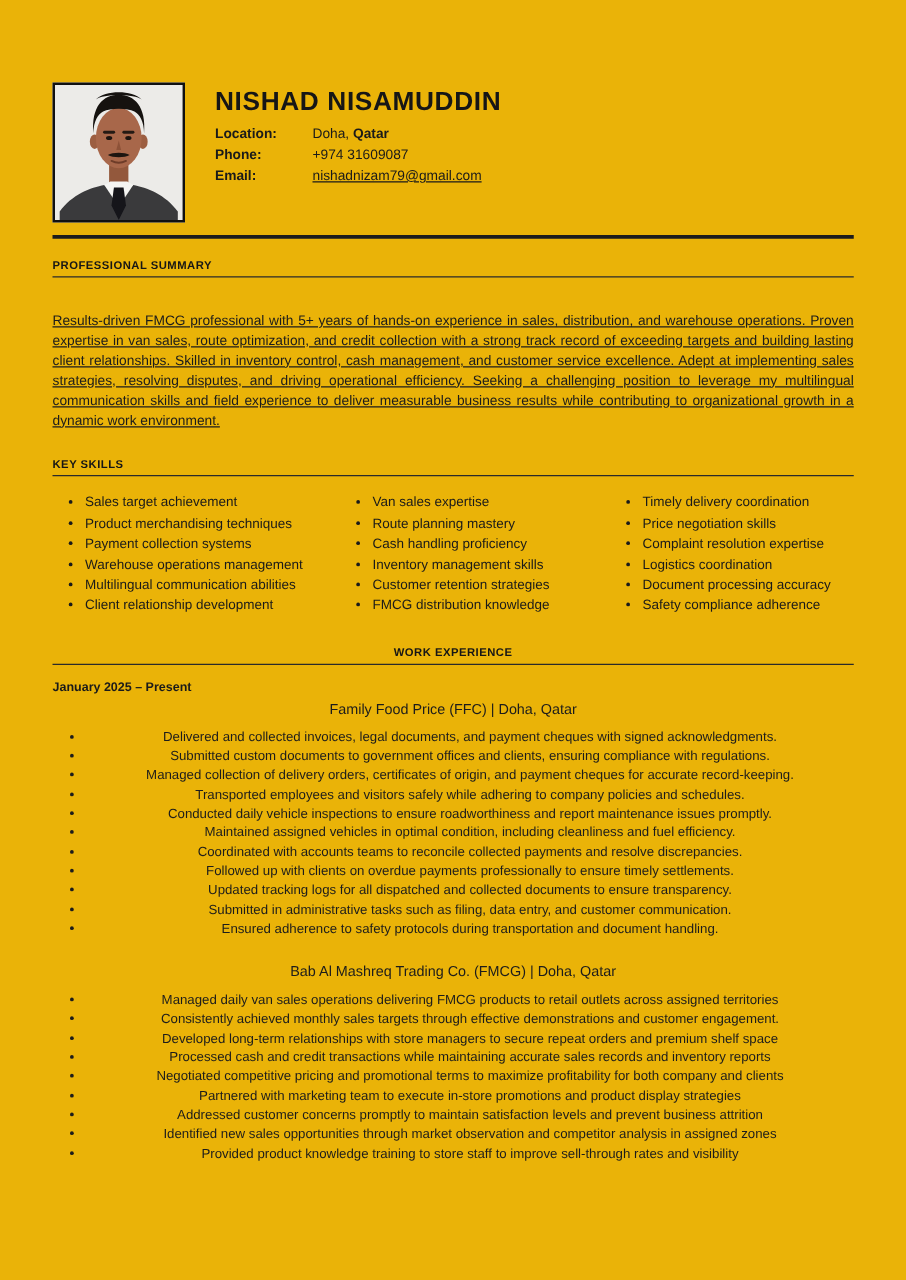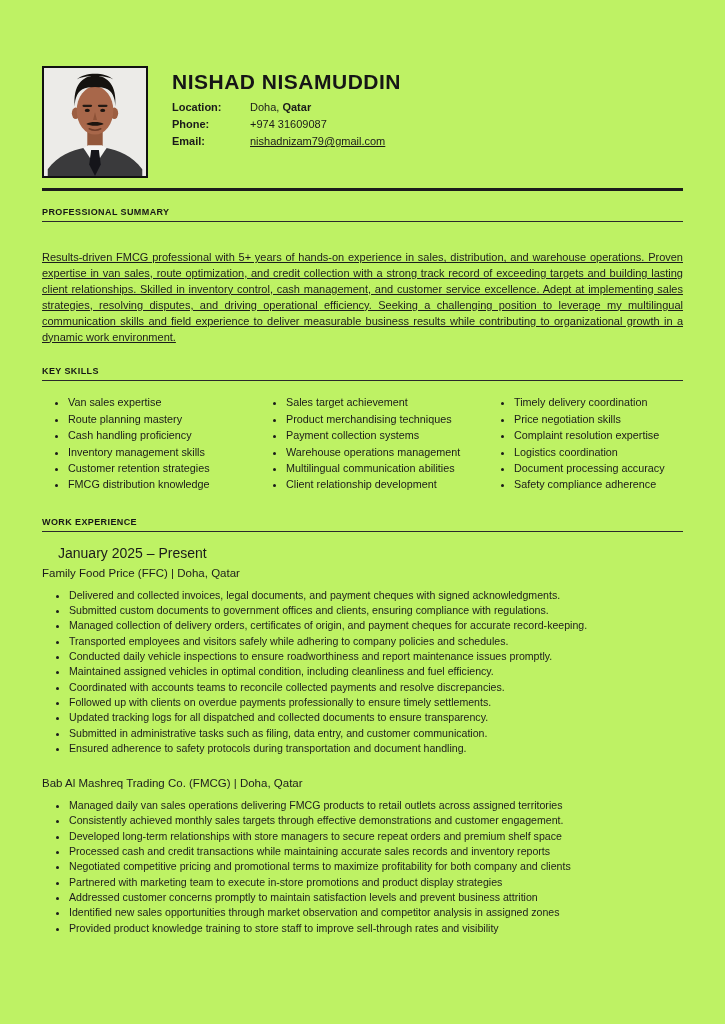--- a/index.html
+++ b/index.html
@@ -6,21 +6,21 @@
   html, body { background: #ffffff; }
   body {
     font-family: "Liberation Sans", sans-serif;
     color: #1a1a1a;
     -webkit-font-smoothing: antialiased;
   }
   .page {
     position: relative;
     width: 725px;
     height: 1024px;
-    background: #bef264;
+    background: #eab308;
     padding: 66px 42px 0 42px;
     overflow: hidden;
   }
 
   
   .header { display: flex; align-items: flex-start; }
   .photo-frame {
     width: 106px; height: 112px;
     border: 2px solid #111;
     background: #eceae7;
@@ -72,26 +72,26 @@
   .skills-col {
     list-style: disc;
     font-size: 10.8px;
     line-height: 16.4px;
     padding-left: 26px;
   }
   .skills-col.col-1 { width: 218px; }
   .skills-col.col-2 { width: 230px; }
   .skills-col.col-3 { width: 193px; padding-left: 24px; }
 
-  .experience-section { margin-top: 24px; }
+  .experience-section { margin-top: 24px; text-align: center; }
   .job { margin-top: 13px; }
   .job + .job { margin-top: 21px; }
   .job-header { display: flex; justify-content: space-between; align-items: baseline; }
   .job-title { font-size: 12.5px; font-weight: 700; color: #161616; }
-  .job-dates { font-size: 14px; font-weight: 400; white-space: nowrap; margin-left: 16px; }
+  .job-dates { font-size: 10px; font-weight: 700; white-space: nowrap; }
   .job-company { margin-top: 6px; font-size: 11.5px; color: #1c1c1c; }
   .job-bullets {
     list-style: disc;
     margin-top: 9px;
     padding-left: 27px;
     font-size: 10.6px;
     line-height: 15.3px;
     color: #1c1c1c;
   }
 </style>
@@ -156,35 +156,35 @@
   <hr class="rule-thick">
 
   <div class="summary-section">
     <div class="section-heading">PROFESSIONAL SUMMARY</div>
     <p class="summary-text">Results-driven FMCG professional with 5+ years of hands-on experience in sales, distribution, and warehouse operations. Proven expertise in van sales, route optimization, and credit collection with a strong track record of exceeding targets and building lasting client relationships. Skilled in inventory control, cash management, and customer service excellence. Adept at implementing sales strategies, resolving disputes, and driving operational efficiency. Seeking a challenging position to leverage my multilingual communication skills and field experience to deliver measurable business results while contributing to organizational growth in a dynamic work environment.</p>
   </div>
 
   <div class="skills-section">
     <div class="section-heading">KEY SKILLS</div>
     <div class="skills-grid">
+      <ul class="skills-col col-2">
+          <li>Sales target achievement</li>
+          <li>Product merchandising techniques</li>
+          <li>Payment collection systems</li>
+          <li>Warehouse operations management</li>
+          <li>Multilingual communication abilities</li>
+          <li>Client relationship development</li>
+        </ul>
       <ul class="skills-col col-1">
           <li>Van sales expertise</li>
           <li>Route planning mastery</li>
           <li>Cash handling proficiency</li>
           <li>Inventory management skills</li>
           <li>Customer retention strategies</li>
           <li>FMCG distribution knowledge</li>
-        </ul>
-      <ul class="skills-col col-2">
-          <li>Sales target achievement</li>
-          <li>Product merchandising techniques</li>
-          <li>Payment collection systems</li>
-          <li>Warehouse operations management</li>
-          <li>Multilingual communication abilities</li>
-          <li>Client relationship development</li>
         </ul>
       <ul class="skills-col col-3">
           <li>Timely delivery coordination</li>
           <li>Price negotiation skills</li>
           <li>Complaint resolution expertise</li>
           <li>Logistics coordination</li>
           <li>Document processing accuracy</li>
           <li>Safety compliance adherence</li>
         </ul>
     </div>

